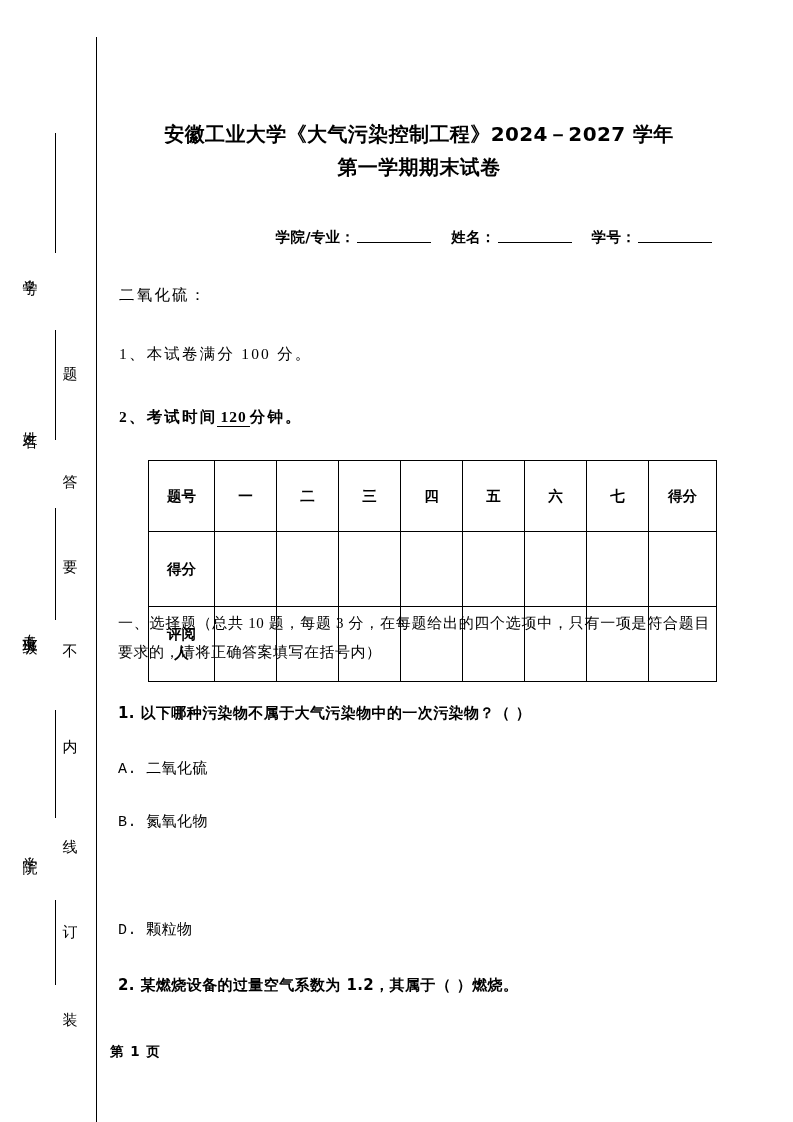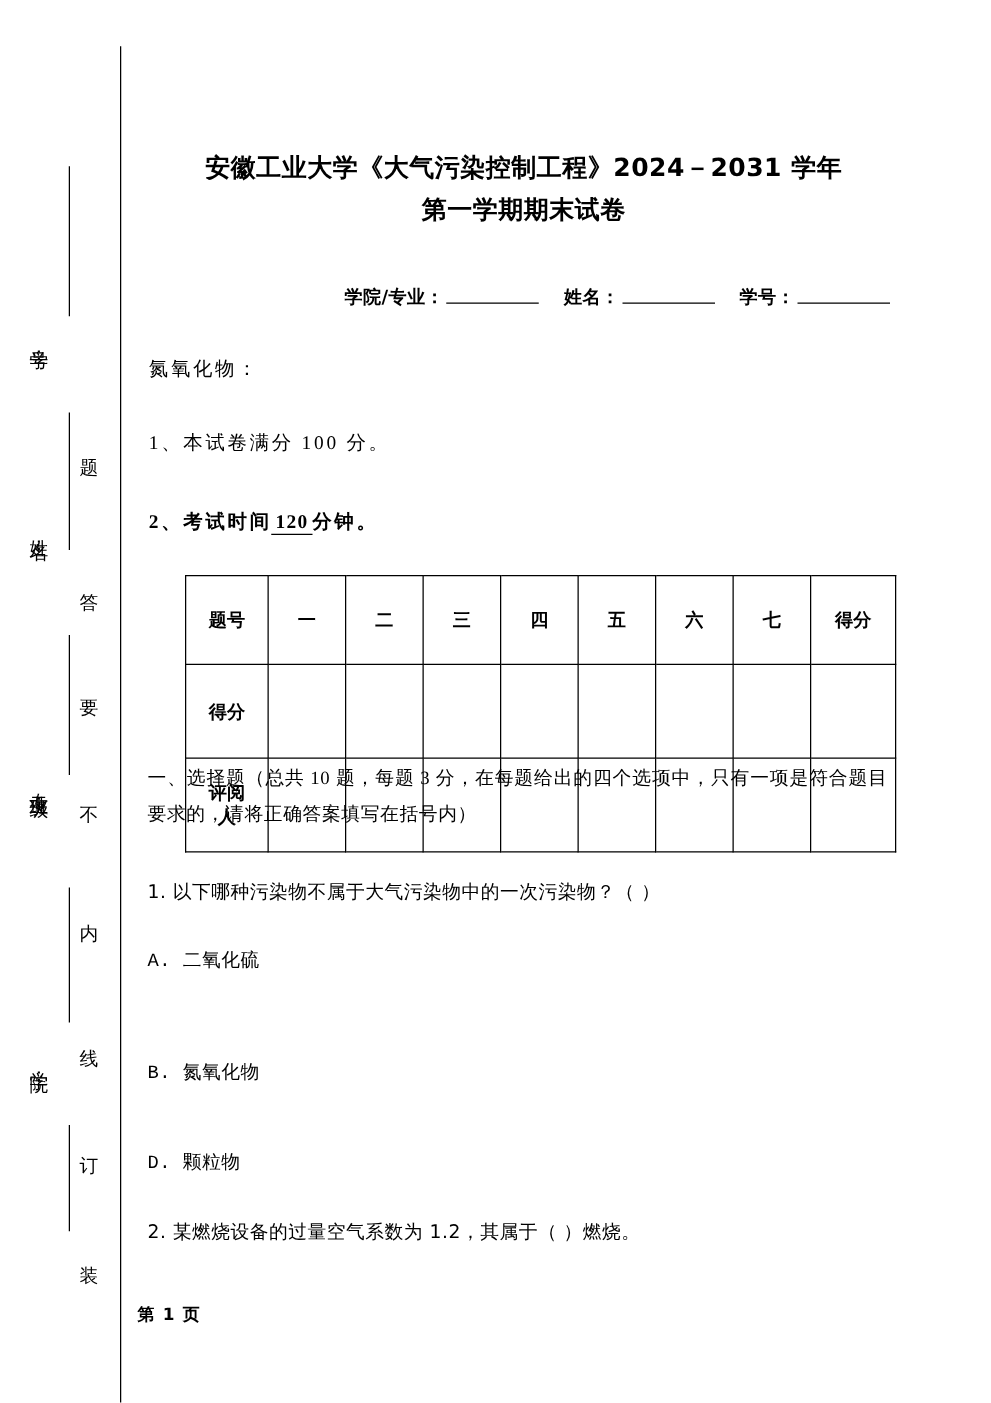--- a/index.html
+++ b/index.html
@@ -153,33 +153,34 @@
   }
 
   .question {
     position: absolute;
     left: 8px;
     width: 600px;
     font-family: "DejaVu Sans", "Liberation Sans", sans-serif;
     font-size: 15px;
     letter-spacing: 0.4px;
     white-space: nowrap;
+    font-weight: bold;
   }
   .option {
     position: absolute;
     left: 8px;
     width: 560px;
     font-family: Liberation Mono, monospace;
     font-size: 15px;
     letter-spacing: 0.4px;
     white-space: nowrap;
   }
   #q1 { top: 704px; }
   #opt-a { top: 759px; }
-  #opt-b { top: 812px; margin-top: 36px; }
+  #opt-b { top: 812px; }
   #opt-c { top: 866px; }
   #opt-d { top: 920px; }
   #q2 { top: 976px; }
 
   #page-footer {
     position: absolute;
     left: 0;
     top: 1043px;
     width: 600px;
     text-align: left;
@@ -213,29 +214,29 @@
   <div class="vtext inner" style="top:633px;">不</div>
   <div class="vtext inner" style="top:727px;">内</div>
   <div class="vtext inner" style="top:827px;">线</div>
   <div class="vtext inner" style="top:912px;">订</div>
   <div class="vtext inner" style="top:1000px;">装</div>
 </div>
 
 <div id="page-body">
 
   <div id="exam-title">
-    <div>安徽工业大学《大气污染控制工程》2024－2031 学年</div>
+    <div>安徽工业大学《大气污染控制工程》2024－2027 学年</div>
     <div>第一学期期末试卷</div>
   </div>
 
   <div id="student-info">
     <span>学院/专业：</span><span class="blank"></span><span class="gap"></span><span>姓名：</span><span class="blank"></span><span class="gap"></span><span>学号：</span><span class="blank"></span>
   </div>
 
-  <div class="notice" id="notice-heading">氮氧化物：</div>
+  <div class="notice" id="notice-heading">二氧化硫：</div>
   <div class="notice" id="notice-1">1、本试卷满分 100 分。</div>
   <div class="notice" id="notice-2">
     <span>2、考试时间</span><span class="u-num">120</span><span>分钟。</span>
   </div>
 
   <table id="score-table">
     <colgroup>
       <col class="label-col">
         <col class="num-col">
         <col class="num-col">

